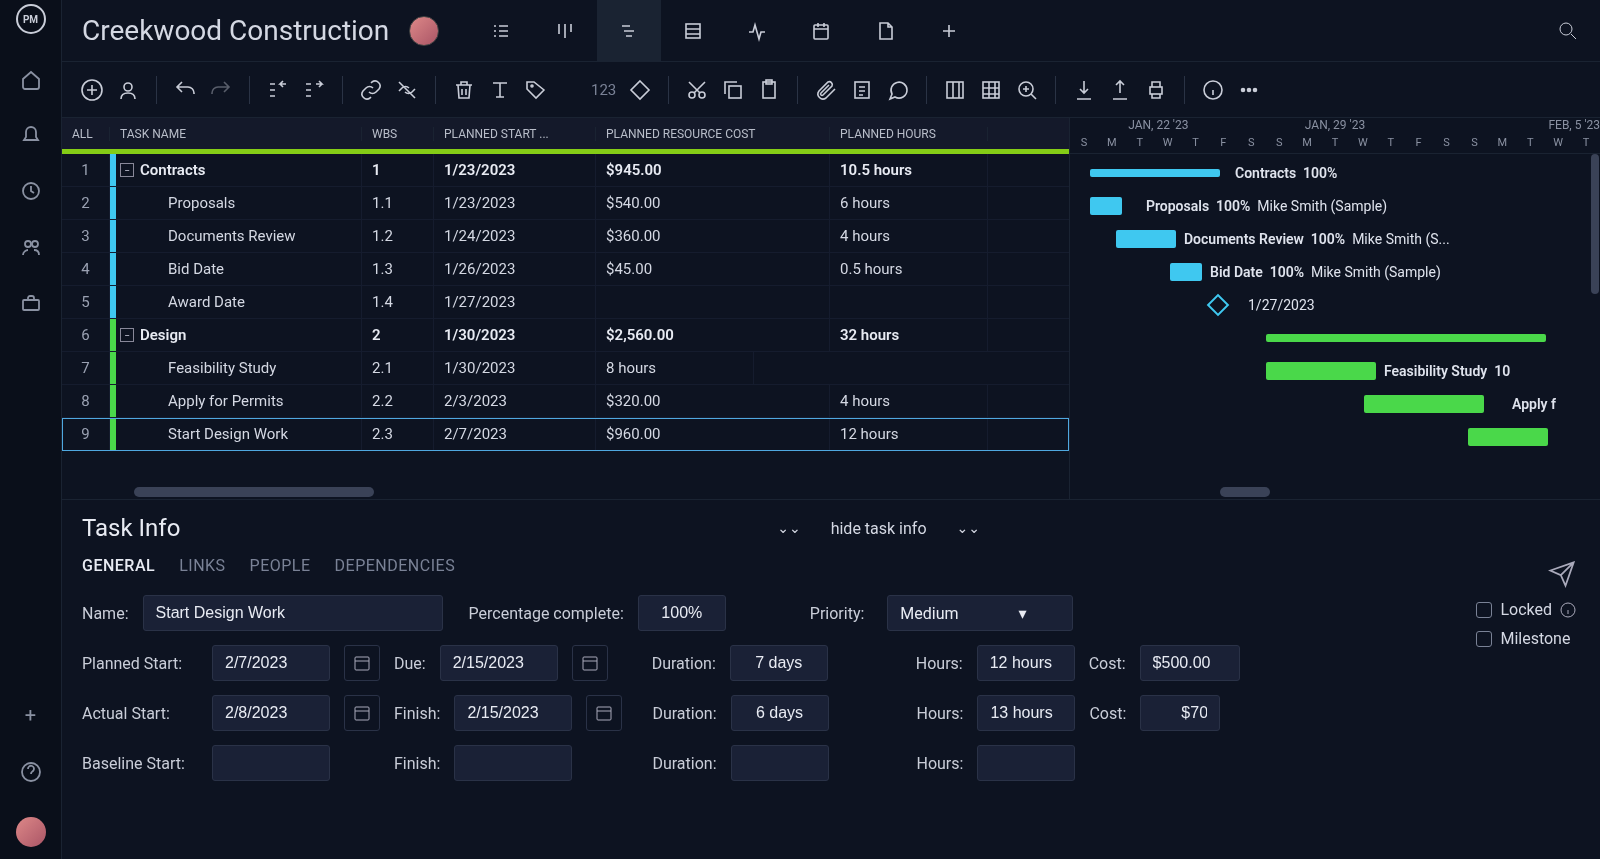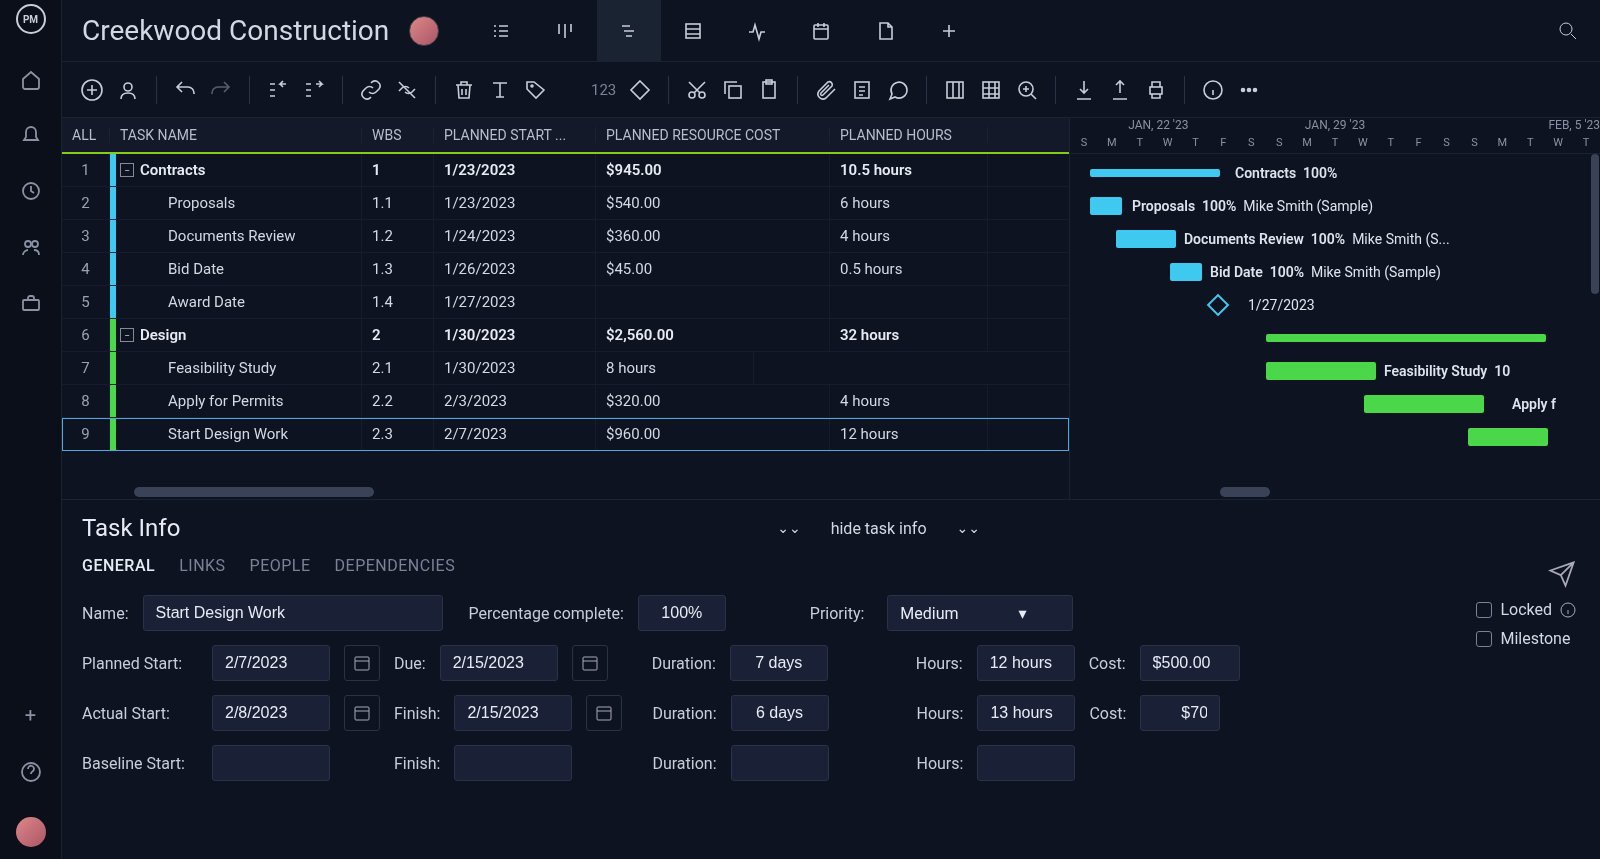--- a/index.html
+++ b/index.html
@@ -19,21 +19,21 @@
 .view-tab { width:64px; height:62px; display:flex; align-items:center; justify-content:center; cursor:pointer; }
 .view-tab.active { background:#1a2332; }
 .view-tab svg { width:22px; height:22px; stroke:#c9cdd8; fill:none; stroke-width:1.6;}
 .topbar .search { margin-left:auto;}
 .toolbar { height:56px; display:flex; align-items:center; padding:0 18px; gap:12px; border-bottom:1px solid #1a2332;}
 .toolbar svg { width:24px; height:24px; stroke:#c9cdd8; fill:none; stroke-width:1.6; cursor:pointer;}
 .toolbar .num { color:#7a8296; font-size:15px;margin-left:31px; }
 .tb-sep { width:1px; height:28px; background:#2a3345; margin:0 4px;}
 .content { flex:1; display:flex; min-height:0;}
 .table-area { width:1008px; display:flex; flex-direction:column; border-right:1px solid #1a2332;}
-.thead { display:flex; height:36px; background:#14192a; border-bottom:2px solid #84cc16; font-size:14px; color:#b8bdc9;align-items:center;}
+.thead { display:flex; height:36px; background:#14192a; border-bottom:5px solid #84cc16; font-size:12px; color:#b8bdc9;align-items:center;}
 .th { display:flex; align-items:center; padding:0 10px; border-right:1px solid #1a2332;}
 .th.all{width:48px;} .th.name{width:252px;} .th.wbs{width:72px;} .th.start{width:162px;} .th.cost{width:234px;} .th.hours{width:158px;}
 .tbody { flex:1; overflow:hidden; position:relative;}
 .trow { display:flex; height:33px; border-bottom:1px solid #151c2e; font-size:15px; align-items:stretch;}
 .trow.selected { outline:1px solid #4fa8e0; outline-offset:-1px; }
 .td { display:flex; align-items:center; padding:0 10px; border-right:1px solid #151c2e; overflow:hidden; white-space:nowrap;}
 .td.num{width:48px; color:#9aa1b2; justify-content:center;}
 .td.name{width:252px; padding-left:0;}
 .td.wbs{width:72px;}
 .td.start{width:162px;}
@@ -437,21 +437,21 @@
               <div class="gd">T</div>
             </div>
         </div>
         <div class="gantt-body" id="gbody">
             <div class="grow">
               <div class="gbar" style="left:20px;width:130px;background:#3fc8f0;height:8px;border-bottom:none;"></div>
               <div class="glabel" style="left:165px"><b>Contracts &nbsp;100%</b></div>
             </div>
             <div class="grow">
               <div class="gbar" style="left:20px;width:32px;background:#3fc8f0;"></div>
-              <div class="glabel" style="left:62px"><b>Proposals &nbsp;100%</b> &nbsp;Mike Smith (Sample)</div>
+              <div class="glabel" style="left:76px"><b>Proposals &nbsp;100%</b> &nbsp;Mike Smith (Sample)</div>
             </div>
             <div class="grow">
               <div class="gbar" style="left:46px;width:60px;background:#3fc8f0;"></div>
               <div class="glabel" style="left:114px"><b>Documents Review &nbsp;100%</b> &nbsp;Mike Smith (S...</div>
             </div>
             <div class="grow">
               <div class="gbar" style="left:100px;width:32px;background:#3fc8f0;"></div>
               <div class="glabel" style="left:140px"><b>Bid Date &nbsp;100%</b> &nbsp;Mike Smith (Sample)</div>
             </div>
             <div class="grow">

